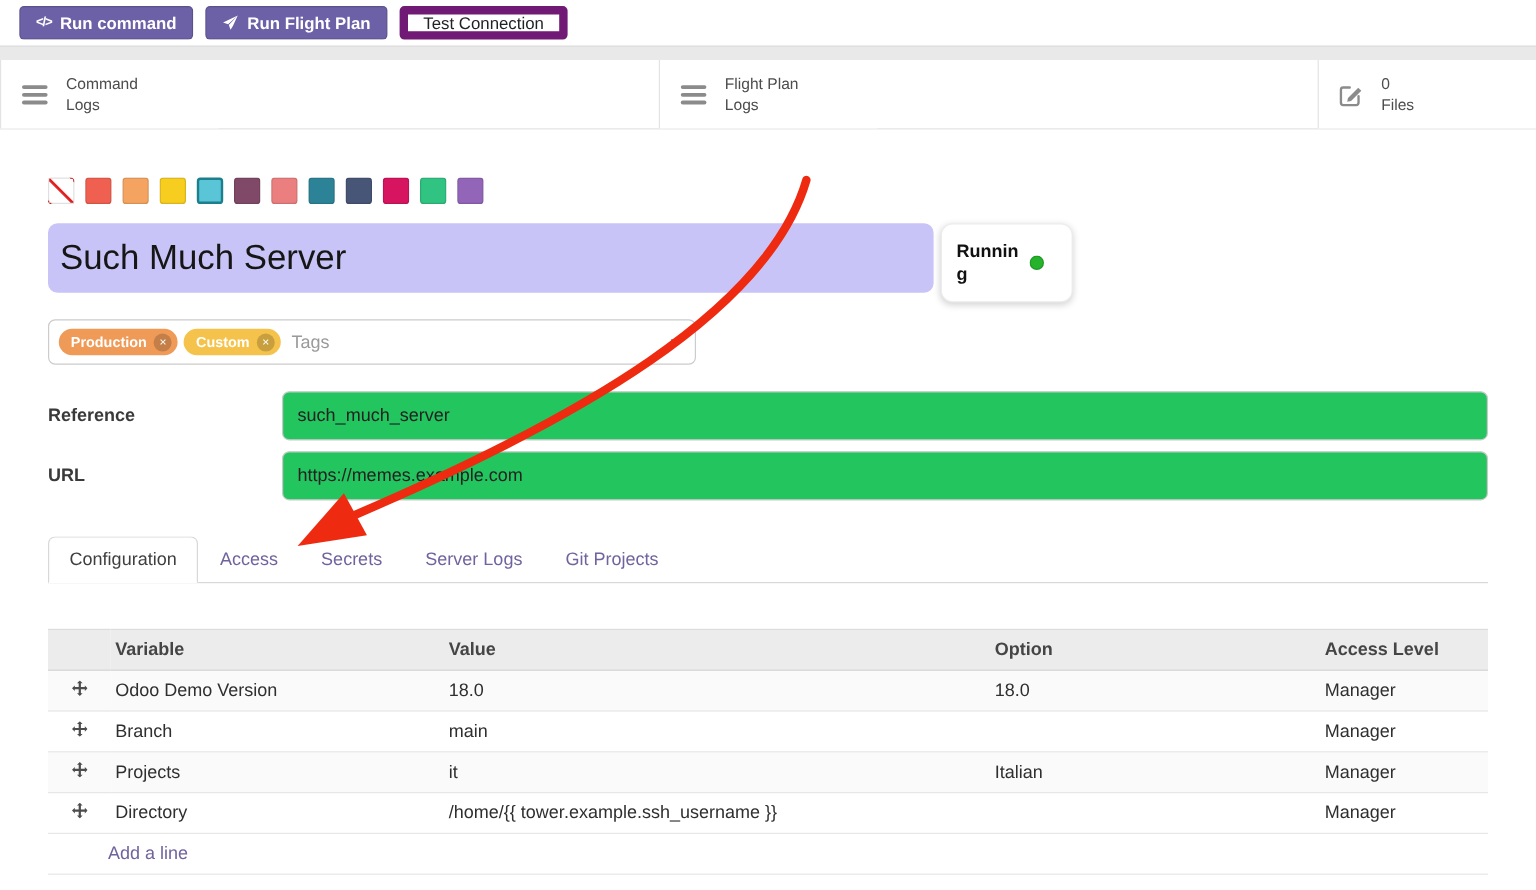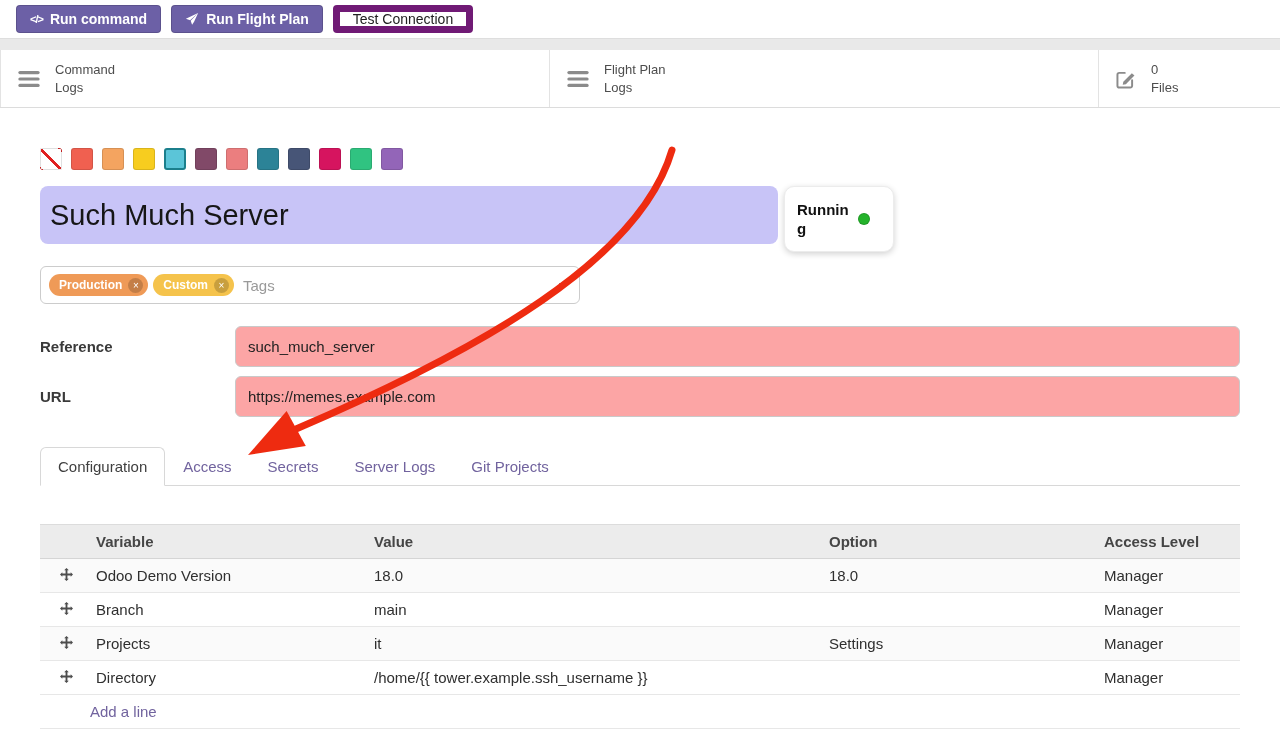--- a/index.html
+++ b/index.html
@@ -77,21 +77,21 @@
   .caret {
     position:absolute; right:12px; top:50%; margin-top:-2px; width:0; height:0; cursor:pointer;
     border-left:4px solid transparent; border-right:4px solid transparent; border-top:5px solid #444;
   }
 
   .fields { margin-top:22px; display:flex; flex-direction:column; gap:9px; }
   .field-row { display:flex; align-items:center; }
   .field-label { width:195px; font-weight:700; font-size:15px; color:#3a3a3a; }
   .field-input {
     flex:1; height:41px; border:1px solid #c9c9c9; border-radius:6px;
-    padding:0 12px; font-size:15px; color:#222; font-family:inherit; background:#fca5a5;
+    padding:0 12px; font-size:15px; color:#222; font-family:inherit; background:#22c55e;
   }
 
   
   .tabs { margin-top:30px; display:flex; border-bottom:1px solid #d8d8d8; }
   .tab {
     padding:10px 17px; font-size:15px; color:#71639e; cursor:pointer;
     border:1px solid transparent; margin-bottom:-1px;
     border-top-left-radius:6px; border-top-right-radius:6px; text-decoration:none;
   }
   .tab.active { background:#fff; color:#3f3f3f; border-color:#d8d8d8; border-bottom-color:#fff; }
@@ -273,21 +273,21 @@
         <td>Manager</td>
       </tr>
       <tr>
         <td class="handle-cell">
           <svg width="13" height="13" viewBox="0 0 14 14">
               <path fill="#4d4d4d" d="M7 0L9.5 2.5H8V6h3.5V4.5L14 7l-2.5 2.5V8H8v3.5h1.5L7 14l-2.5-2.5H6V8H2.5v1.5L0 7l2.5-2.5V6H6V2.5H4.5z"></path>
             </svg>
         </td>
         <td>Projects</td>
         <td>it</td>
-        <td>Settings</td>
+        <td>Italian</td>
         <td>Manager</td>
       </tr>
       <tr>
         <td class="handle-cell">
           <svg width="13" height="13" viewBox="0 0 14 14">
               <path fill="#4d4d4d" d="M7 0L9.5 2.5H8V6h3.5V4.5L14 7l-2.5 2.5V8H8v3.5h1.5L7 14l-2.5-2.5H6V8H2.5v1.5L0 7l2.5-2.5V6H6V2.5H4.5z"></path>
             </svg>
         </td>
         <td>Directory</td>
         <td>/home/{{ tower.example.ssh_username }}</td>

